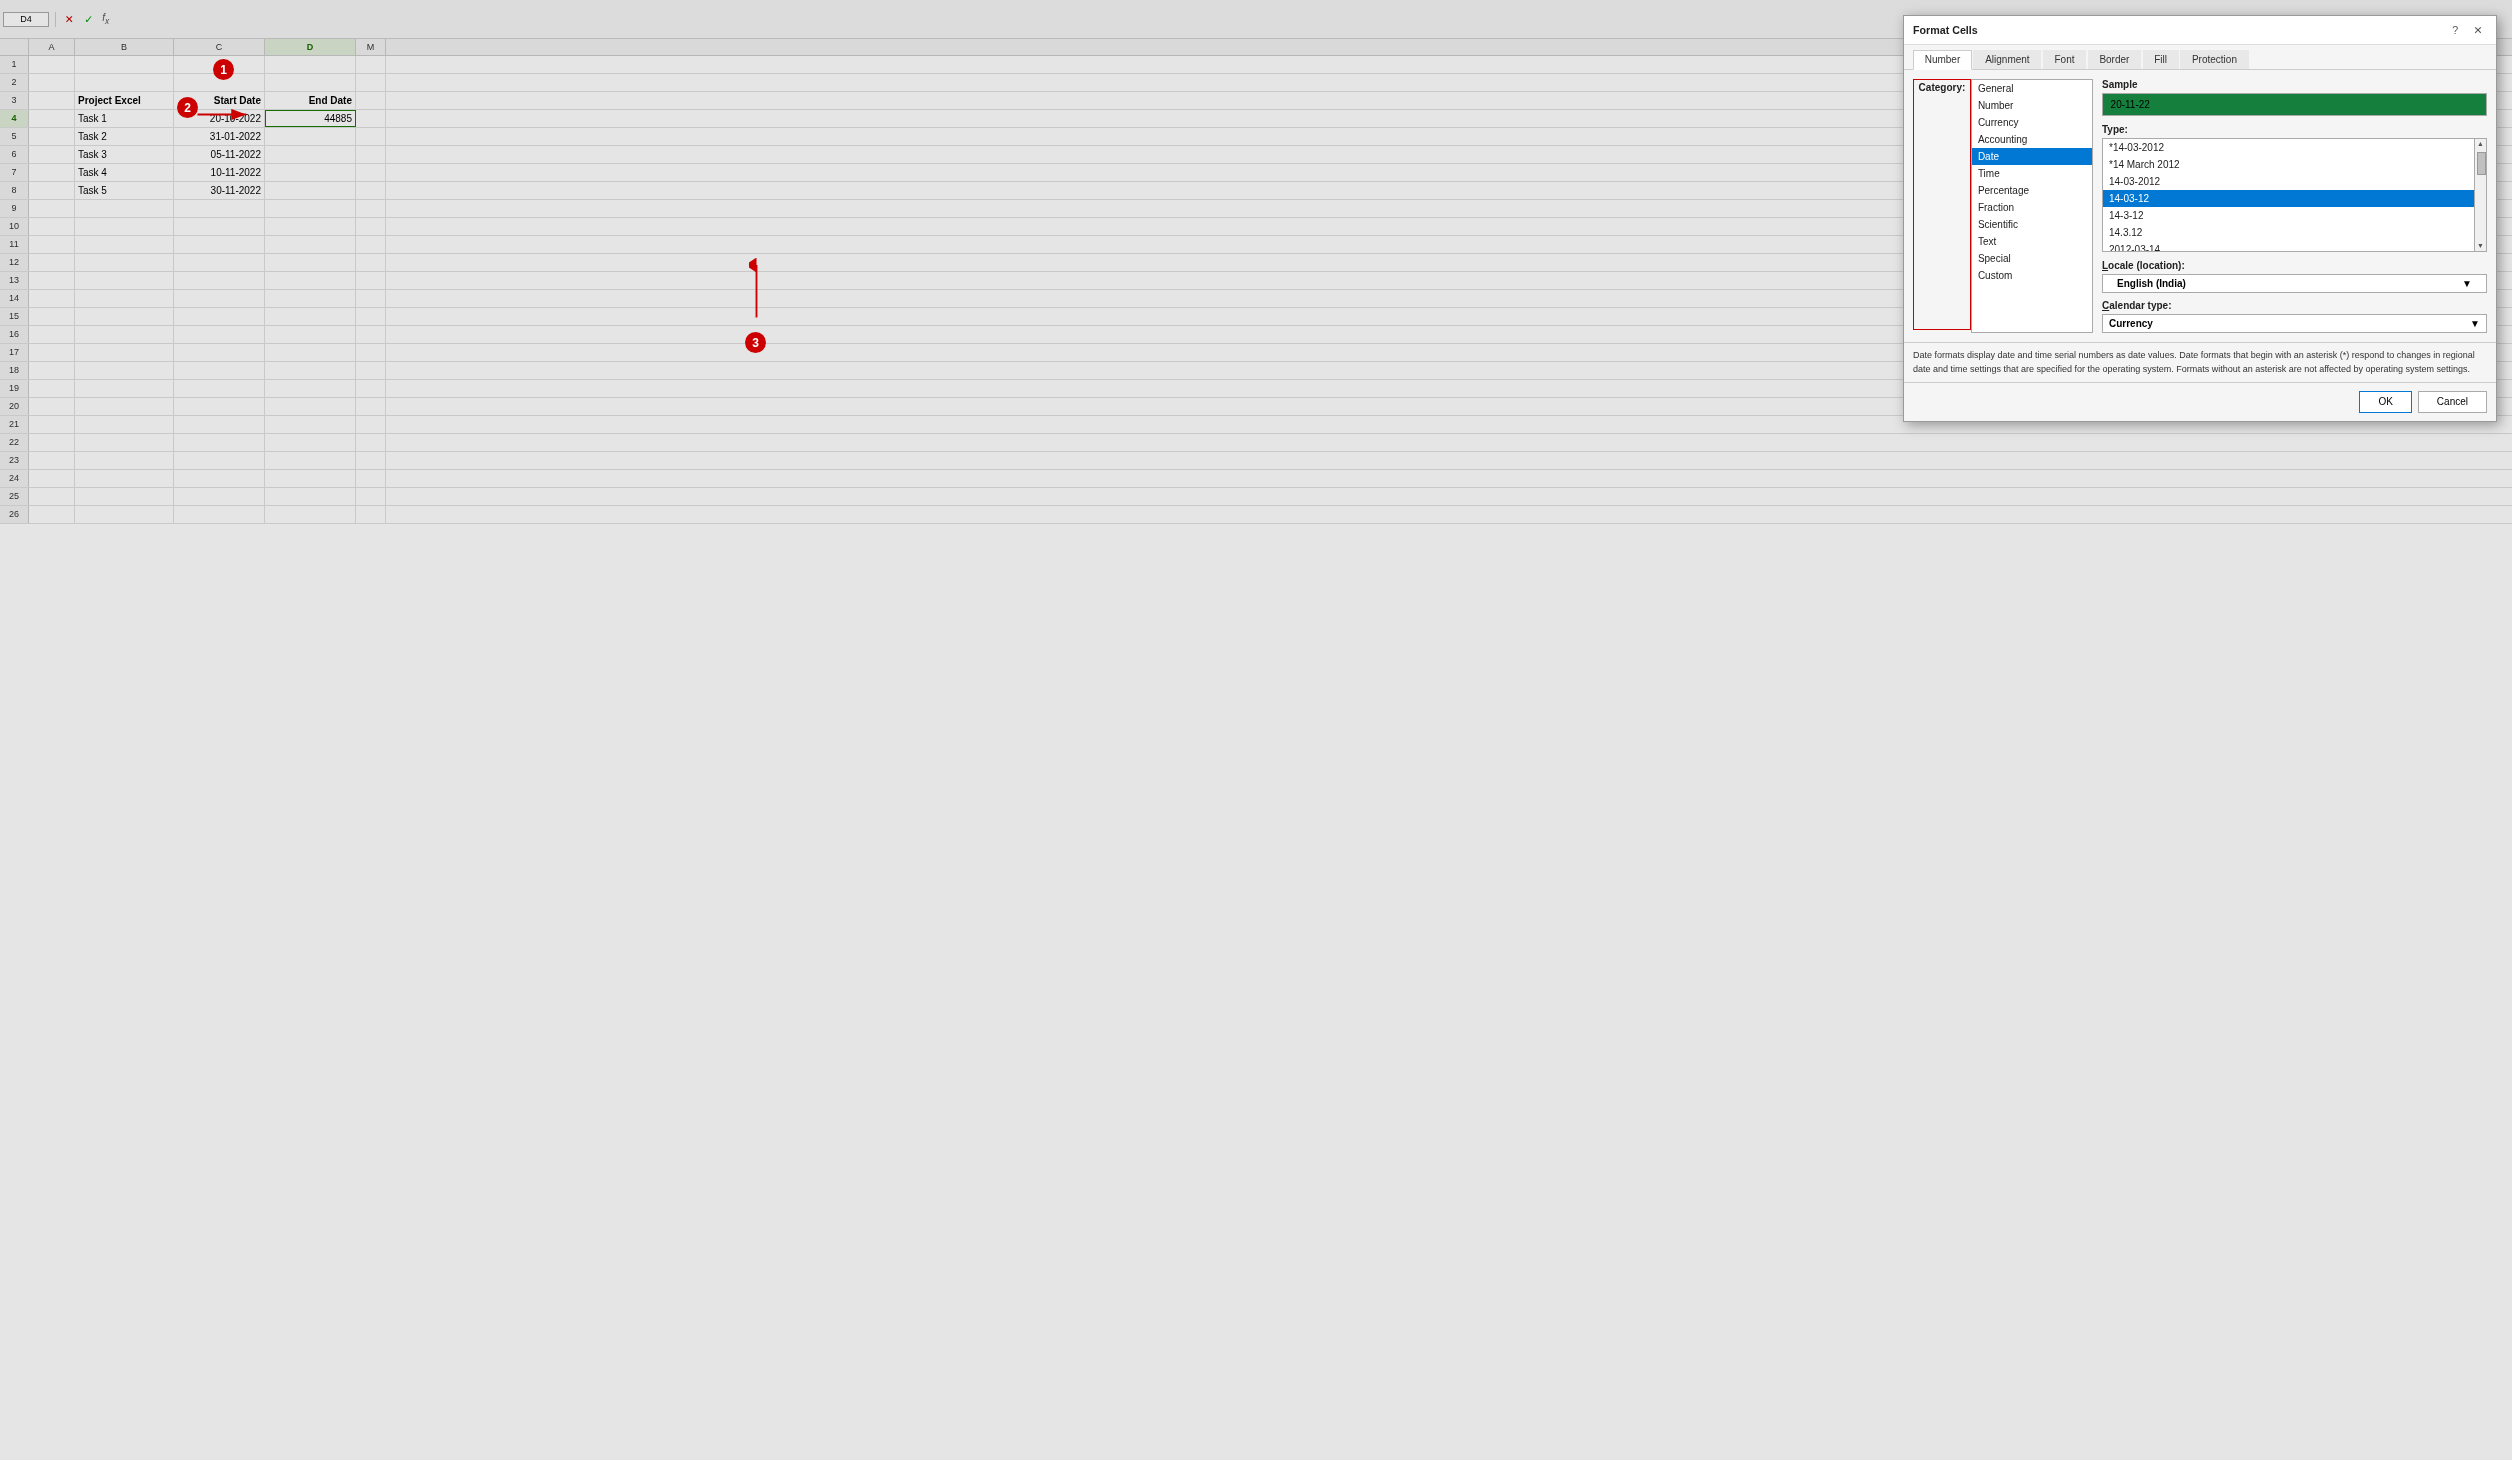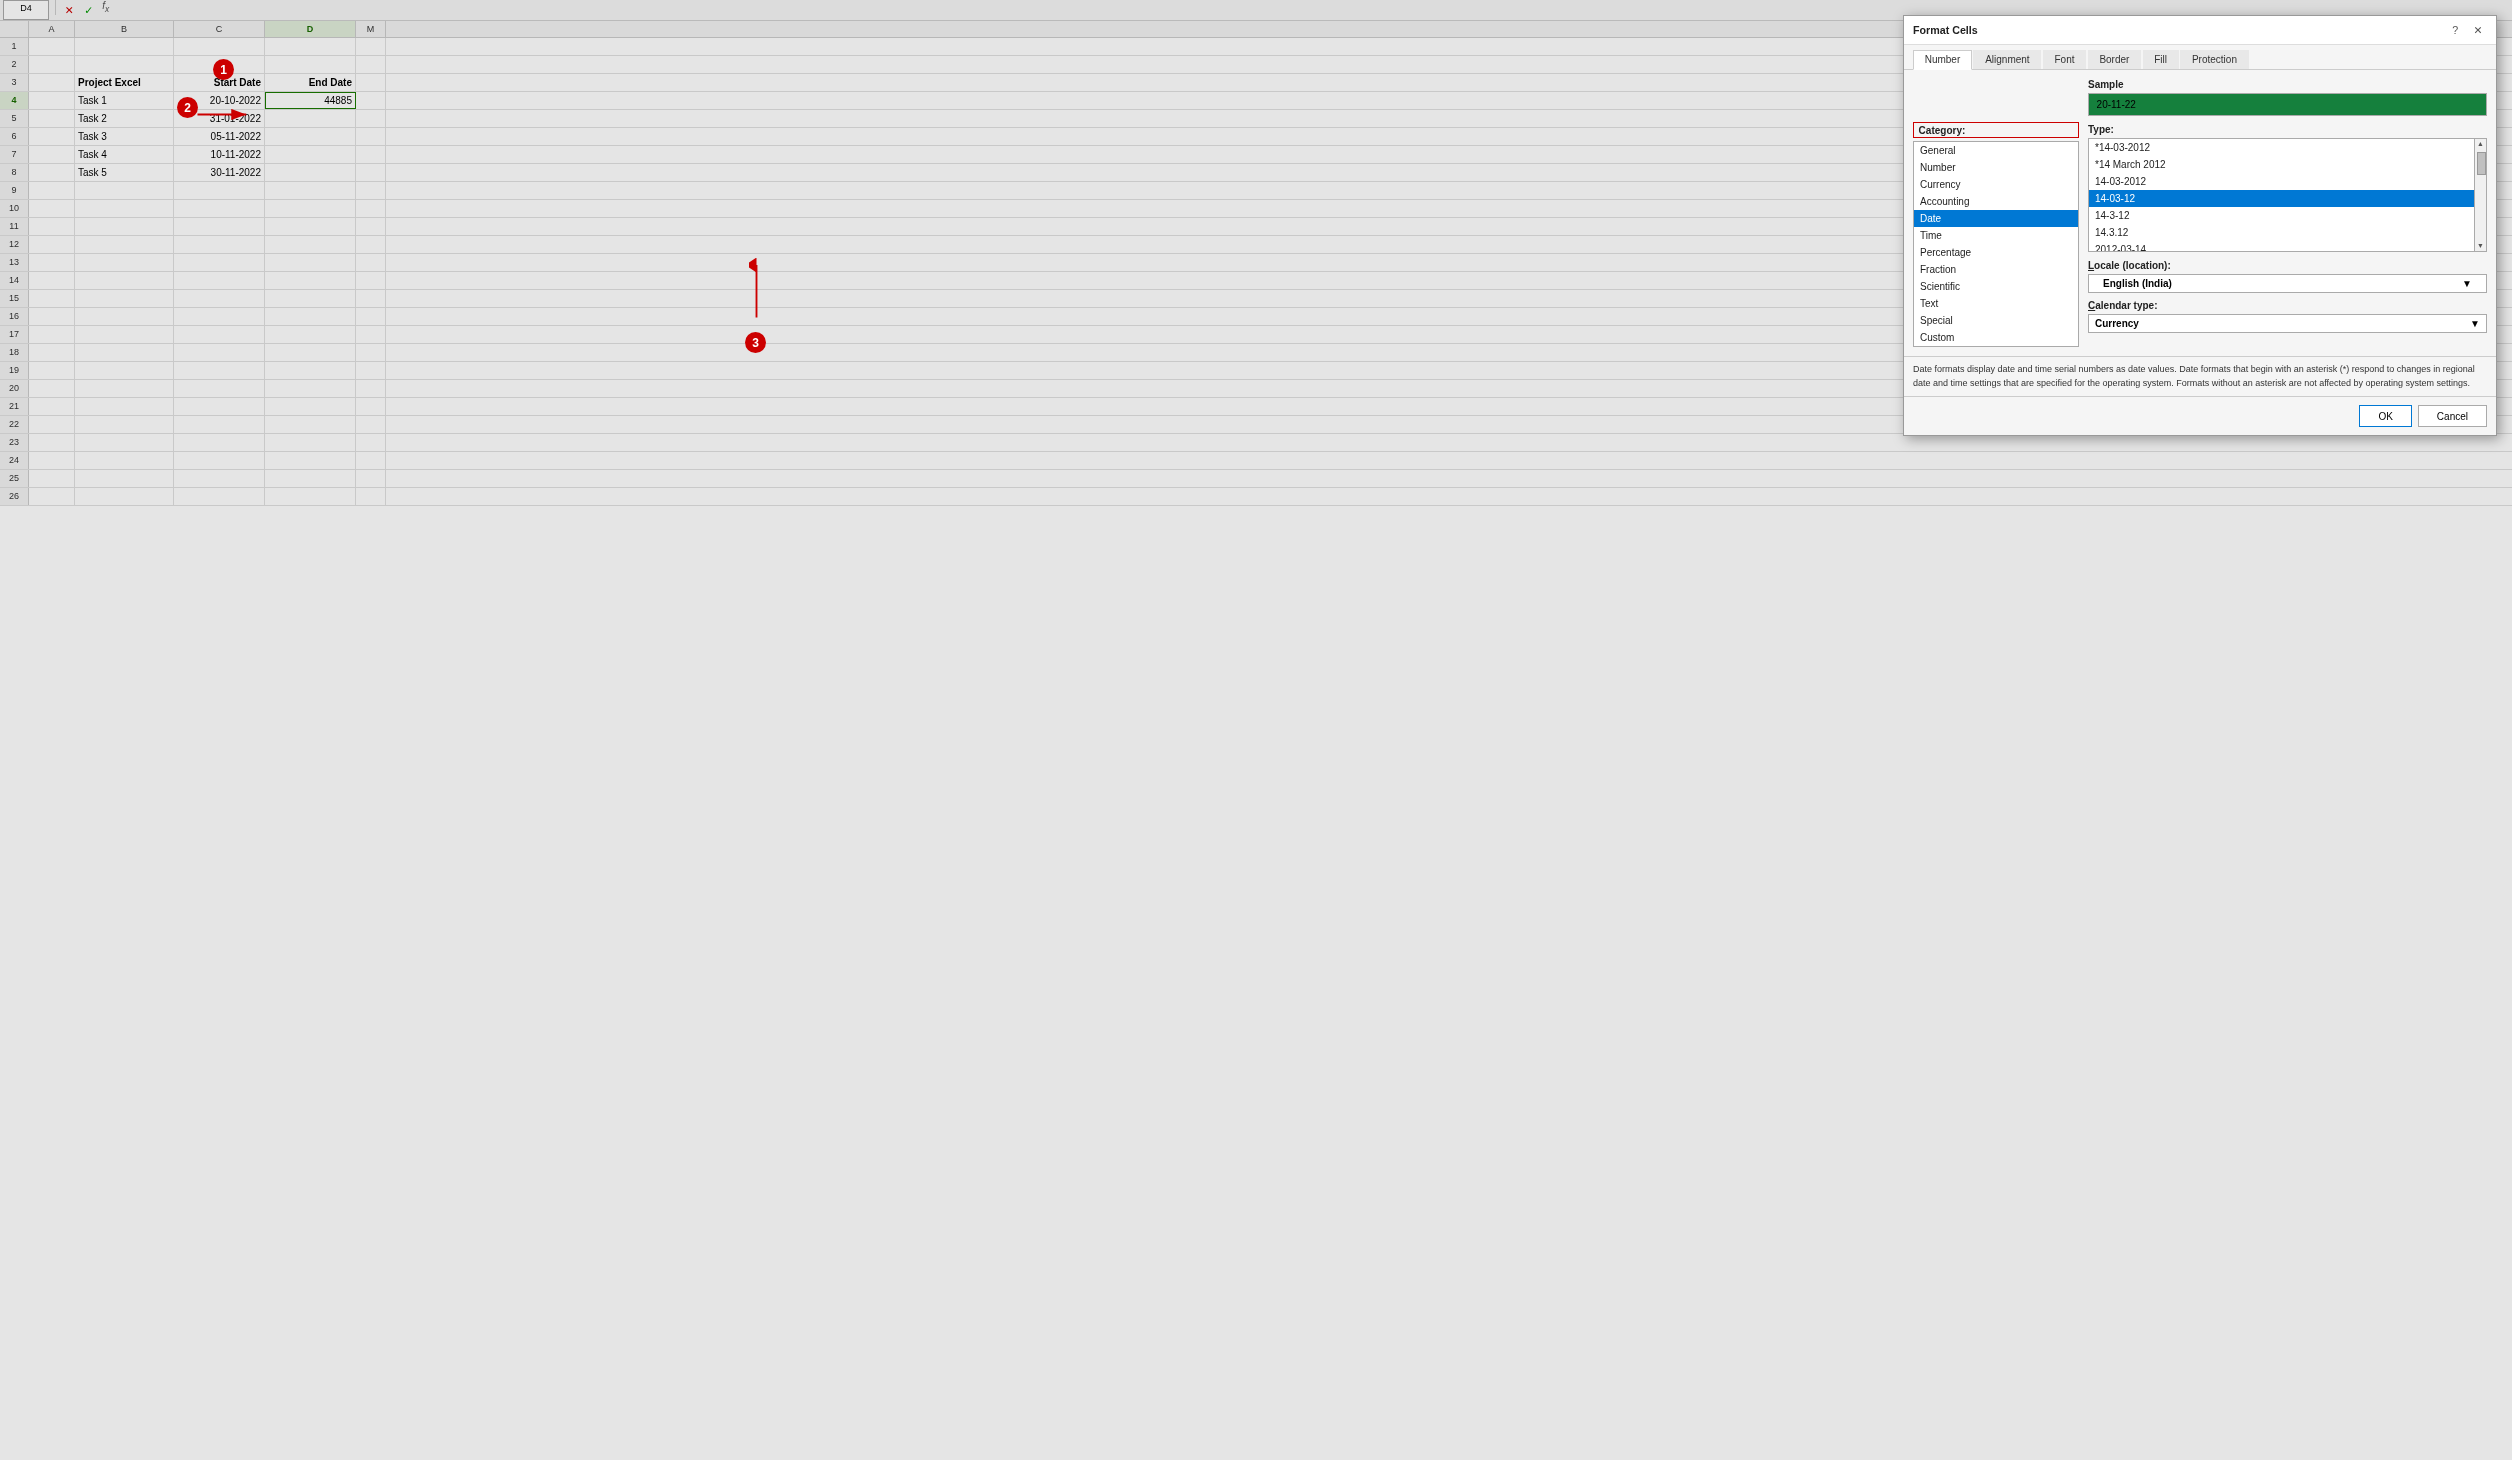--- a/index.html
+++ b/index.html
@@ -16,21 +16,22 @@
     .spreadsheet-container {
       position: absolute;
       top: 0; left: 0;
       width: 100%; height: 100%;
       background: white;
     }
 
     
     .formula-bar {
       display: flex;
-      height: 21px;
+      align-items: center;
+      height: 39px;
       background: #f5f5f5;
       border-bottom: 0.8px solid #d0d0d0;
       padding: 0 3px;
       gap: 3px;
     }
     .cell-ref-box {
       width: 46px;
       border: 0.8px solid #aaa;
       padding: 1.5px 3px;
       font-size: 9px;
@@ -226,24 +227,23 @@
     
     .dialog-body {
       display: flex;
       padding: 9px;
       gap: 9px;
       flex: 1;
     }
 
     
     .category-panel {
-      width: 166px;
-      display: flex;
-      flex-direction: column;
-      margin-top: 43px;
+      width: 180px;
+      display: flex;
+      flex-direction: row;
     }
     .category-label {
       font-size: 10px;
       font-weight: 600;
       margin-bottom: 3px;
       border: 1.5px solid #c00;
       padding: 1.5px 4.6px;
       display: inline-block;
       color: #222;
     }

